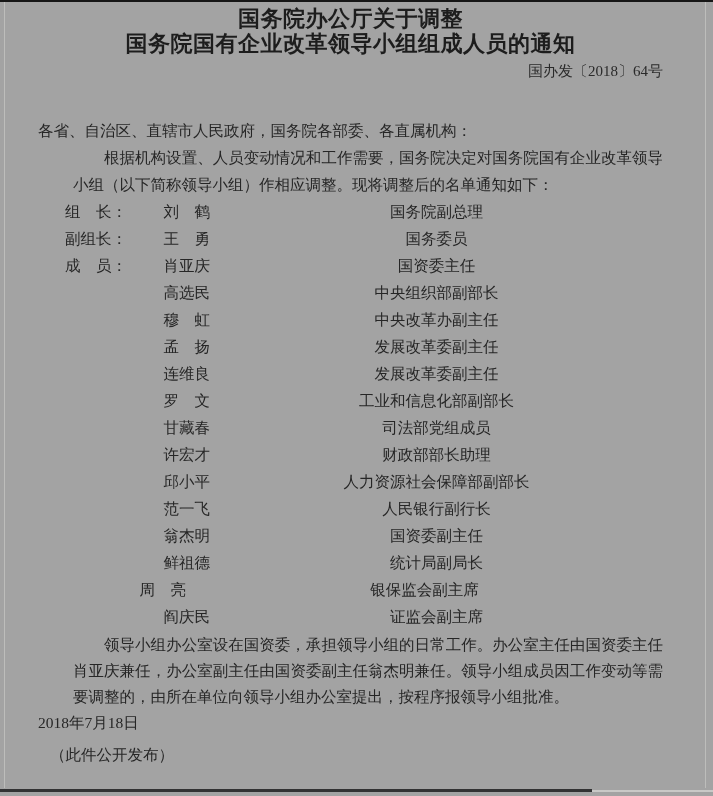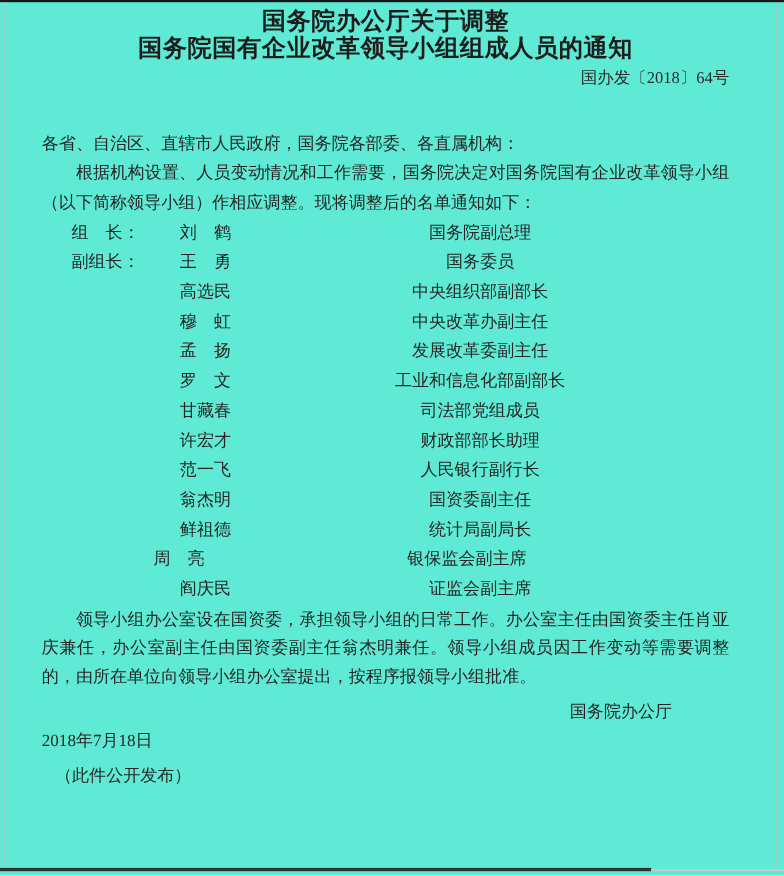--- a/index.html
+++ b/index.html
@@ -1,19 +1,19 @@
 <!DOCTYPE html>
 <html><head>
 <meta charset="utf-8">
 <style>
   html,body { margin:0; padding:0; background:#e9e9e7; }
   .scan {
     position:relative;
     width:713px; height:796px;
-    background:#5eead4;
+    background:#a3a3a3;
     color:#242424;
     font-family:"Liberation Serif","DejaVu Serif",serif;
     overflow:hidden;
     box-sizing:border-box;
   }
   
   .edge-top    { position:absolute; top:0; left:0; width:713px; height:2px; background:#161616; }
   .edge-left   { position:absolute; top:2px; bottom:8px; left:4px; width:1px; background:#bdbdbb; }
   .edge-right  { position:absolute; top:2px; bottom:8px; right:7px; width:1px; background:#bdbdbb; }
   .edge-bottom-dark  { position:absolute; top:789px; left:0; width:592px; height:3px; background:#323233; }
@@ -35,21 +35,21 @@
   }
   .doc-number {
     text-align:right;
     font-size:15px;
     line-height:17px;
     margin-top:7px;
     color:#2a2a2a;
   }
   .body-text { font-size:15.5px; line-height:27px; color:#262626; }
   .salutation { margin-top:37px; }
-  .para { text-indent:2em; text-align:justify; }
+  .para { text-indent:2em; text-align:justify;margin-left:35px; }
   .roster { margin-left:27px; }
   .roster-row { display:flex; line-height:27px; font-size:15.5px; color:#262626; }
   .roster-role  { width:66px; flex:0 0 66px; }
   .roster-name  { width:79px; flex:0 0 79px;text-align:right; }
   .roster-row.tight .roster-name { width:55px; flex:0 0 55px; }
   .roster-title { flex:1;text-align:center; }
   .closing { margin-top:2px; line-height:26px; }
   .signer {
     text-align:right;
     font-size:15.5px; line-height:26px;
@@ -90,58 +90,73 @@
     <span class="roster-name">刘　鹤</span>
     <span class="roster-title">国务院副总理</span>
   </div>
 
   <div class="roster-row">
     <span class="roster-role">副组长：</span>
     <span class="roster-name">王　勇</span>
     <span class="roster-title">国务委员</span>
   </div>
 
+  <div class="roster-row">
+    <span class="roster-role">成　员：</span>
+    <span class="roster-name">肖亚庆</span>
+    <span class="roster-title">国资委主任</span>
+  </div>
 
   <div class="roster-row">
     <span class="roster-role"></span>
     <span class="roster-name">高选民</span>
     <span class="roster-title">中央组织部副部长</span>
   </div>
 
   <div class="roster-row">
     <span class="roster-role"></span>
     <span class="roster-name">穆　虹</span>
     <span class="roster-title">中央改革办副主任</span>
   </div>
 
   <div class="roster-row">
     <span class="roster-role"></span>
     <span class="roster-name">孟　扬</span>
     <span class="roster-title">发展改革委副主任</span>
   </div>
 
+  <div class="roster-row">
+    <span class="roster-role"></span>
+    <span class="roster-name">连维良</span>
+    <span class="roster-title">发展改革委副主任</span>
+  </div>
 
   <div class="roster-row">
     <span class="roster-role"></span>
     <span class="roster-name">罗　文</span>
     <span class="roster-title">工业和信息化部副部长</span>
   </div>
 
   <div class="roster-row">
     <span class="roster-role"></span>
     <span class="roster-name">甘藏春</span>
     <span class="roster-title">司法部党组成员</span>
   </div>
 
   <div class="roster-row">
     <span class="roster-role"></span>
     <span class="roster-name">许宏才</span>
     <span class="roster-title">财政部部长助理</span>
   </div>
 
+  <div class="roster-row">
+    <span class="roster-role"></span>
+    <span class="roster-name">邱小平</span>
+    <span class="roster-title">人力资源社会保障部副部长</span>
+  </div>
 
   <div class="roster-row">
     <span class="roster-role"></span>
     <span class="roster-name">范一飞</span>
     <span class="roster-title">人民银行副行长</span>
   </div>
 
   <div class="roster-row">
     <span class="roster-role"></span>
     <span class="roster-name">翁杰明</span>
@@ -162,20 +177,19 @@
 
   <div class="roster-row">
     <span class="roster-role"></span>
     <span class="roster-name">阎庆民</span>
     <span class="roster-title">证监会副主席</span>
   </div>
 </div>
 
     <div class="body-text para closing">领导小组办公室设在国资委，承担领导小组的日常工作。办公室主任由国资委主任肖亚庆兼任，办公室副主任由国资委副主任翁杰明兼任。领导小组成员因工作变动等需要调整的，由所在单位向领导小组办公室提出，按程序报领导小组批准。</div>
 
-    <div class="signer">国务院办公厅</div>
     <div class="sign-date">2018年7月18日</div>
     <div class="footnote">（此件公开发布）</div>
   </div>
 
   <div class="edge-bottom-dark"></div>
   <div class="edge-bottom-light"></div>
 </div>
 
 </body></html>

